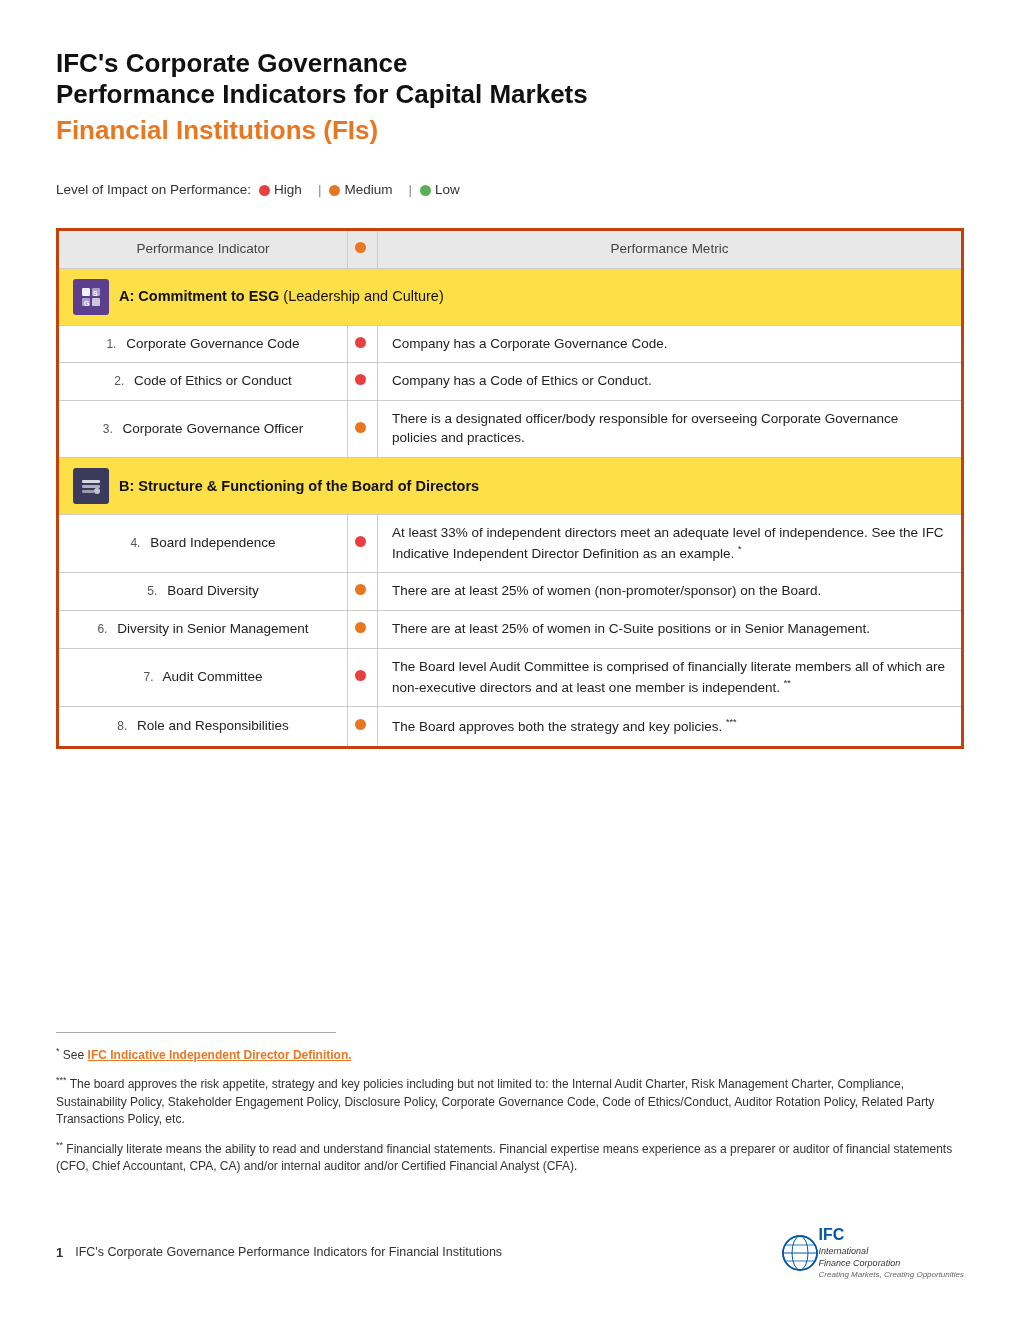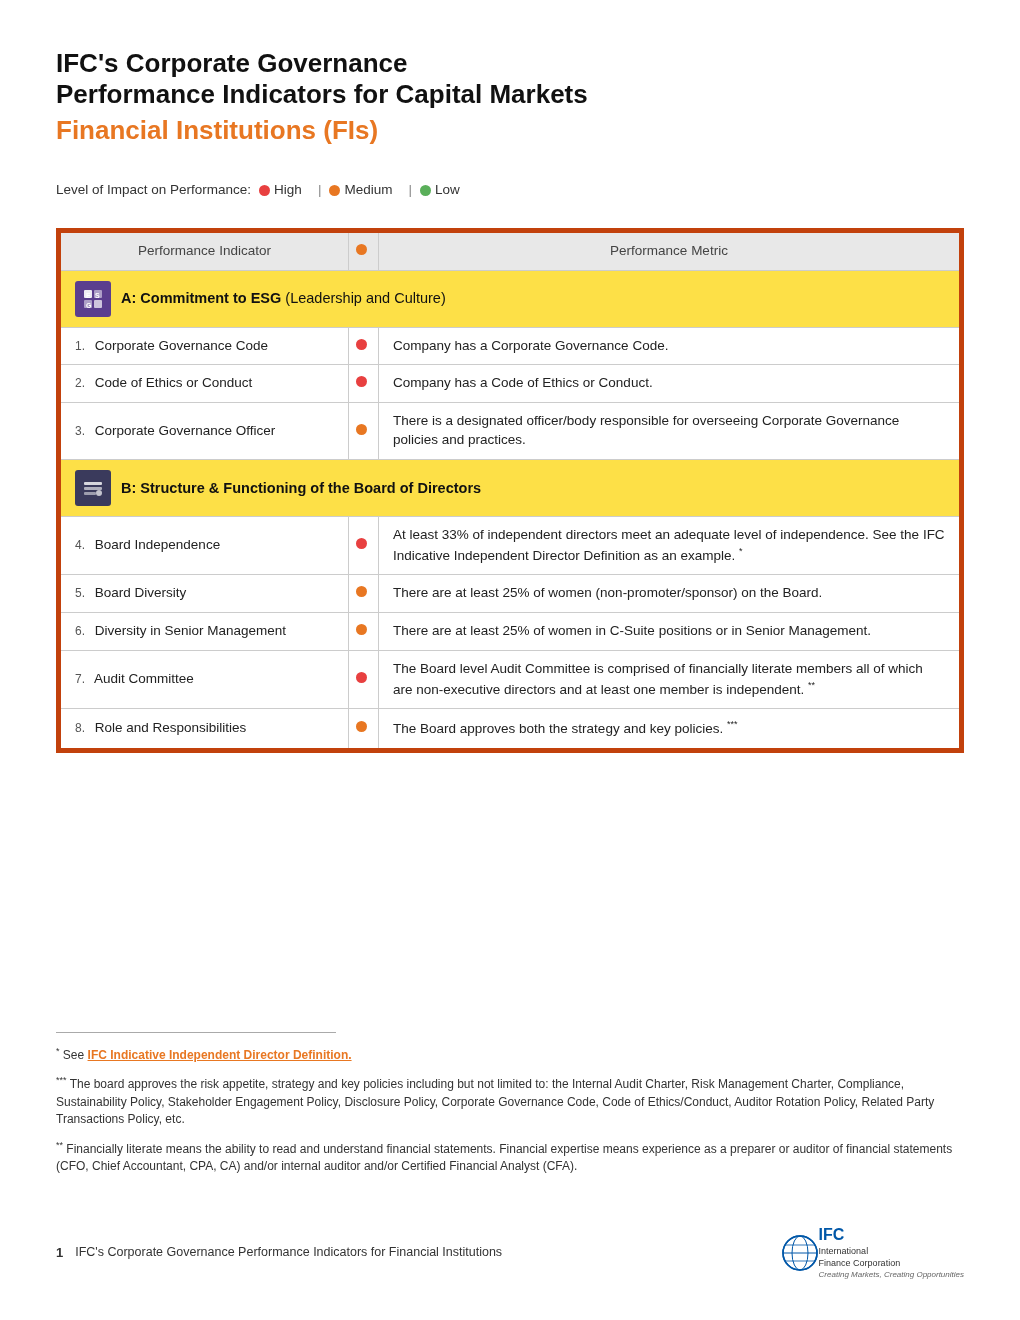--- a/index.html
+++ b/index.html
@@ -64,21 +64,21 @@
     }
     .legend-sep {
       margin: 0 8px;
       color: #888;
     }
 
     
     .main-table {
       width: 100%;
       border-collapse: collapse;
-      border: 5px solid #c2410c;
+      border: 3px solid #c2410c;
       margin-bottom: 24px;
     }
     .main-table th, .main-table td {
       border: 1px solid #ccc;
       padding: 9px 14px;
       vertical-align: middle;
     }
     .header-row th {
       background: #e8e8e8;
       font-weight: normal;
@@ -118,20 +118,21 @@
       font-weight: 900;
     }
 
     
     .data-row td {
       font-size: 13.5px;
       vertical-align: middle;
     }
     .data-row td.col-indicator {
       width: 290px;
+      text-align: center;
     }
     .data-row td.col-dot {
       width: 30px;
       text-align: center;
       padding: 9px 4px;
     }
     .data-row td.col-metric {
       color: #222;
     }
     .row-num {
@@ -410,18 +411,18 @@
         <ellipse cx="19" cy="19" rx="8" ry="17" fill="none" stroke="#0057a8" stroke-width="1"></ellipse>
         <line x1="2" y1="19" x2="36" y2="19" stroke="#0057a8" stroke-width="1"></line>
         <line x1="4" y1="11" x2="34" y2="11" stroke="#0057a8" stroke-width="0.8"></line>
         <line x1="4" y1="27" x2="34" y2="27" stroke="#0057a8" stroke-width="0.8"></line>
         <circle cx="19" cy="19" r="17" fill="none" stroke="#0057a8" stroke-width="1.5"></circle>
       </svg>
       <div class="ifc-text">
         <div style="display:flex;align-items:center;gap:4px;">
           <span style="font-weight:900;font-size:16px;color:#0057a8;">IFC</span>
         </div>
-        <div style="font-size:9px;color:#333;line-height:1.3;">International<br>Finance Corporation</div>
+        <div style="font-size:9px;color:#333;line-height:1.3;font-style:italic;">International<br>Finance Corporation</div>
         <div style="font-size:8px;color:#666;font-style:italic;">Creating Markets, Creating Opportunities</div>
       </div>
     </div>
   </div>
 </div>
 
 </body></html>

